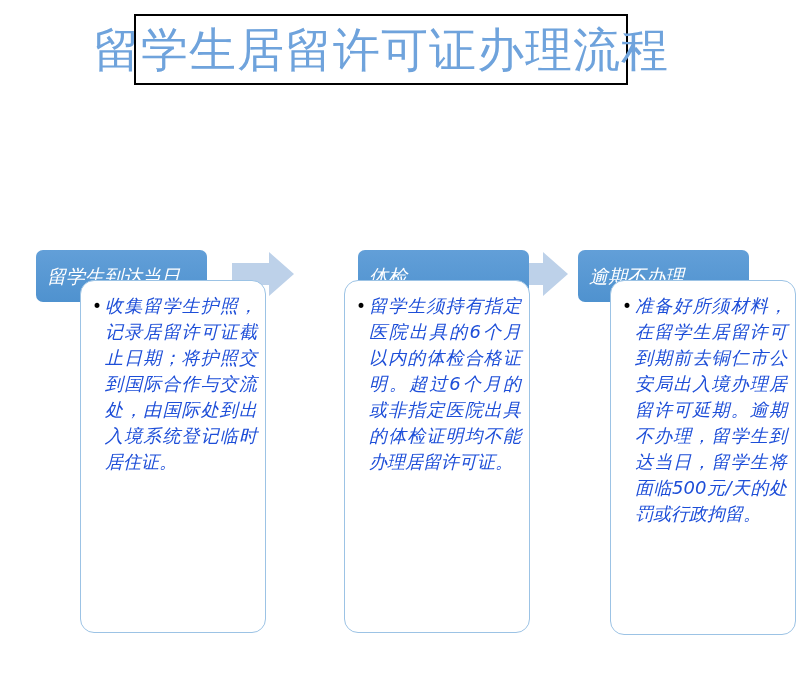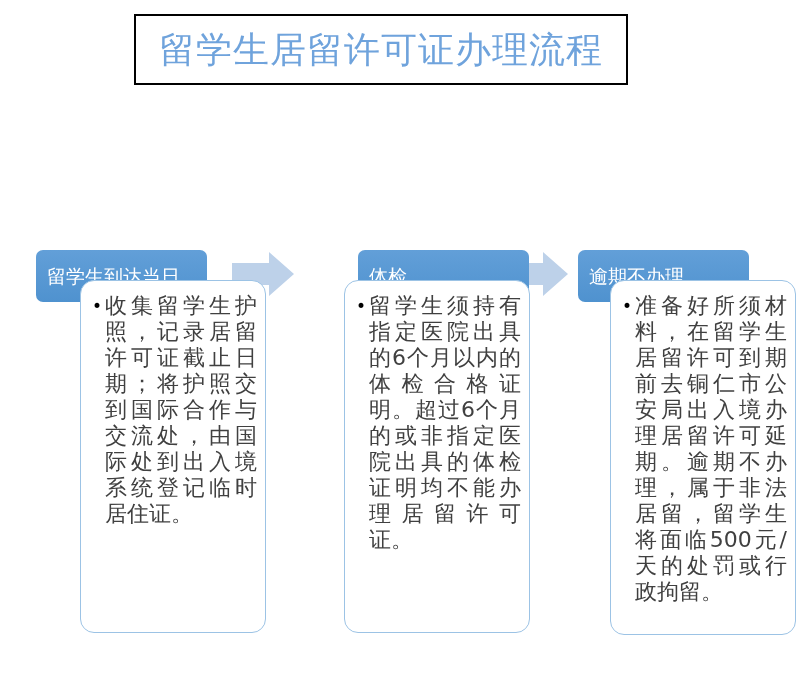--- a/index.html
+++ b/index.html
@@ -24,34 +24,35 @@
     height: 71px;
     border: 2px solid #000000;
     background: #ffffff;
     box-sizing: border-box;
     display: flex;
     align-items: center;
     justify-content: center;
   }
   #title-text {
     color: #6fa3dc;
-    font-size: 36px;
+    font-size: 47px;
     letter-spacing: 1px;
     line-height: 1;
     white-space: nowrap;
     font-family: "DejaVu Sans", "Liberation Sans", sans-serif;
   }
 
   
   #flow {
     position: absolute;
     left: 0;
     top: 0;
     width: 805px;
     height: 698px;
+    font-style: italic;
   }
 
   .step {
     position: absolute;
     top: 250px;
   }
 
   .step-header {
     position: absolute;
     left: 0;
@@ -92,23 +93,23 @@
   }
   .bullet-dot {
     flex: 0 0 auto;
     font-size: 17px;
     line-height: 26px;
     color: #000000;
     margin-right: 3px;
   }
   .bullet-text {
     flex: 1 1 auto;
-    font-size: 22px;
+    font-size: 18px;
     line-height: 26px;
-    color: #404040;
+    color: #1d4ed8;
     text-align: justify;
     word-break: break-all;
   }
 
   
   .arrow {
     position: absolute;
     top: 252px;
     width: 62px;
     height: 44px;
@@ -182,19 +183,19 @@
   </div>
 
   <div class="step" id="step-3">
     <div class="step-header">
       <span class="step-header-label">逾期不办理</span>
     </div>
     <div class="step-body">
       <div class="step-body-inner">
         <div class="bullet-row">
           <span class="bullet-dot">•</span>
-          <span class="bullet-text">准备好所须材料，在留学生居留许可到期前去铜仁市公安局出入境办理居留许可延期。逾期不办理，属于非法居留，留学生将面临500元/天的处罚或行政拘留。</span>
+          <span class="bullet-text">准备好所须材料，在留学生居留许可到期前去铜仁市公安局出入境办理居留许可延期。逾期不办理，留学生到达当日，留学生将面临500元/天的处罚或行政拘留。</span>
         </div>
       </div>
     </div>
   </div>
 
 </div>
 
 </body></html>

